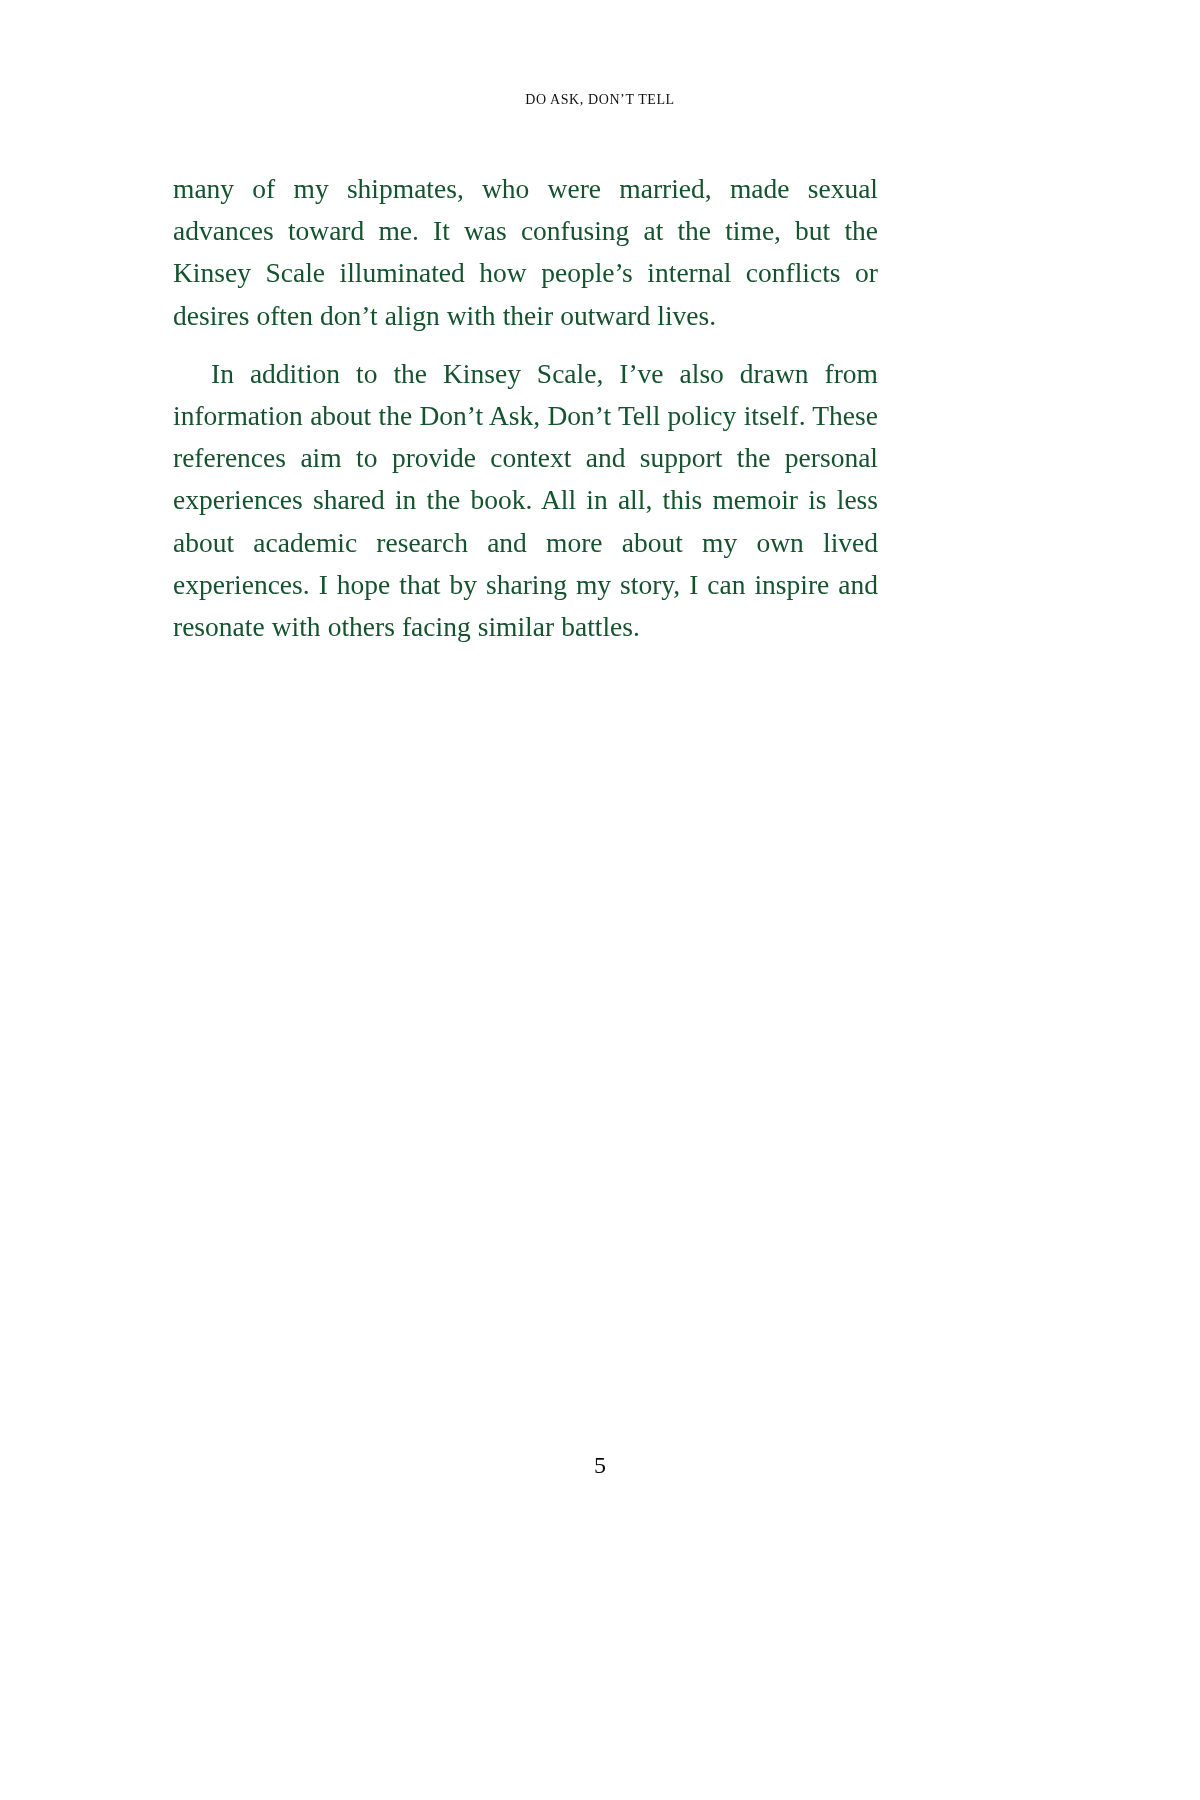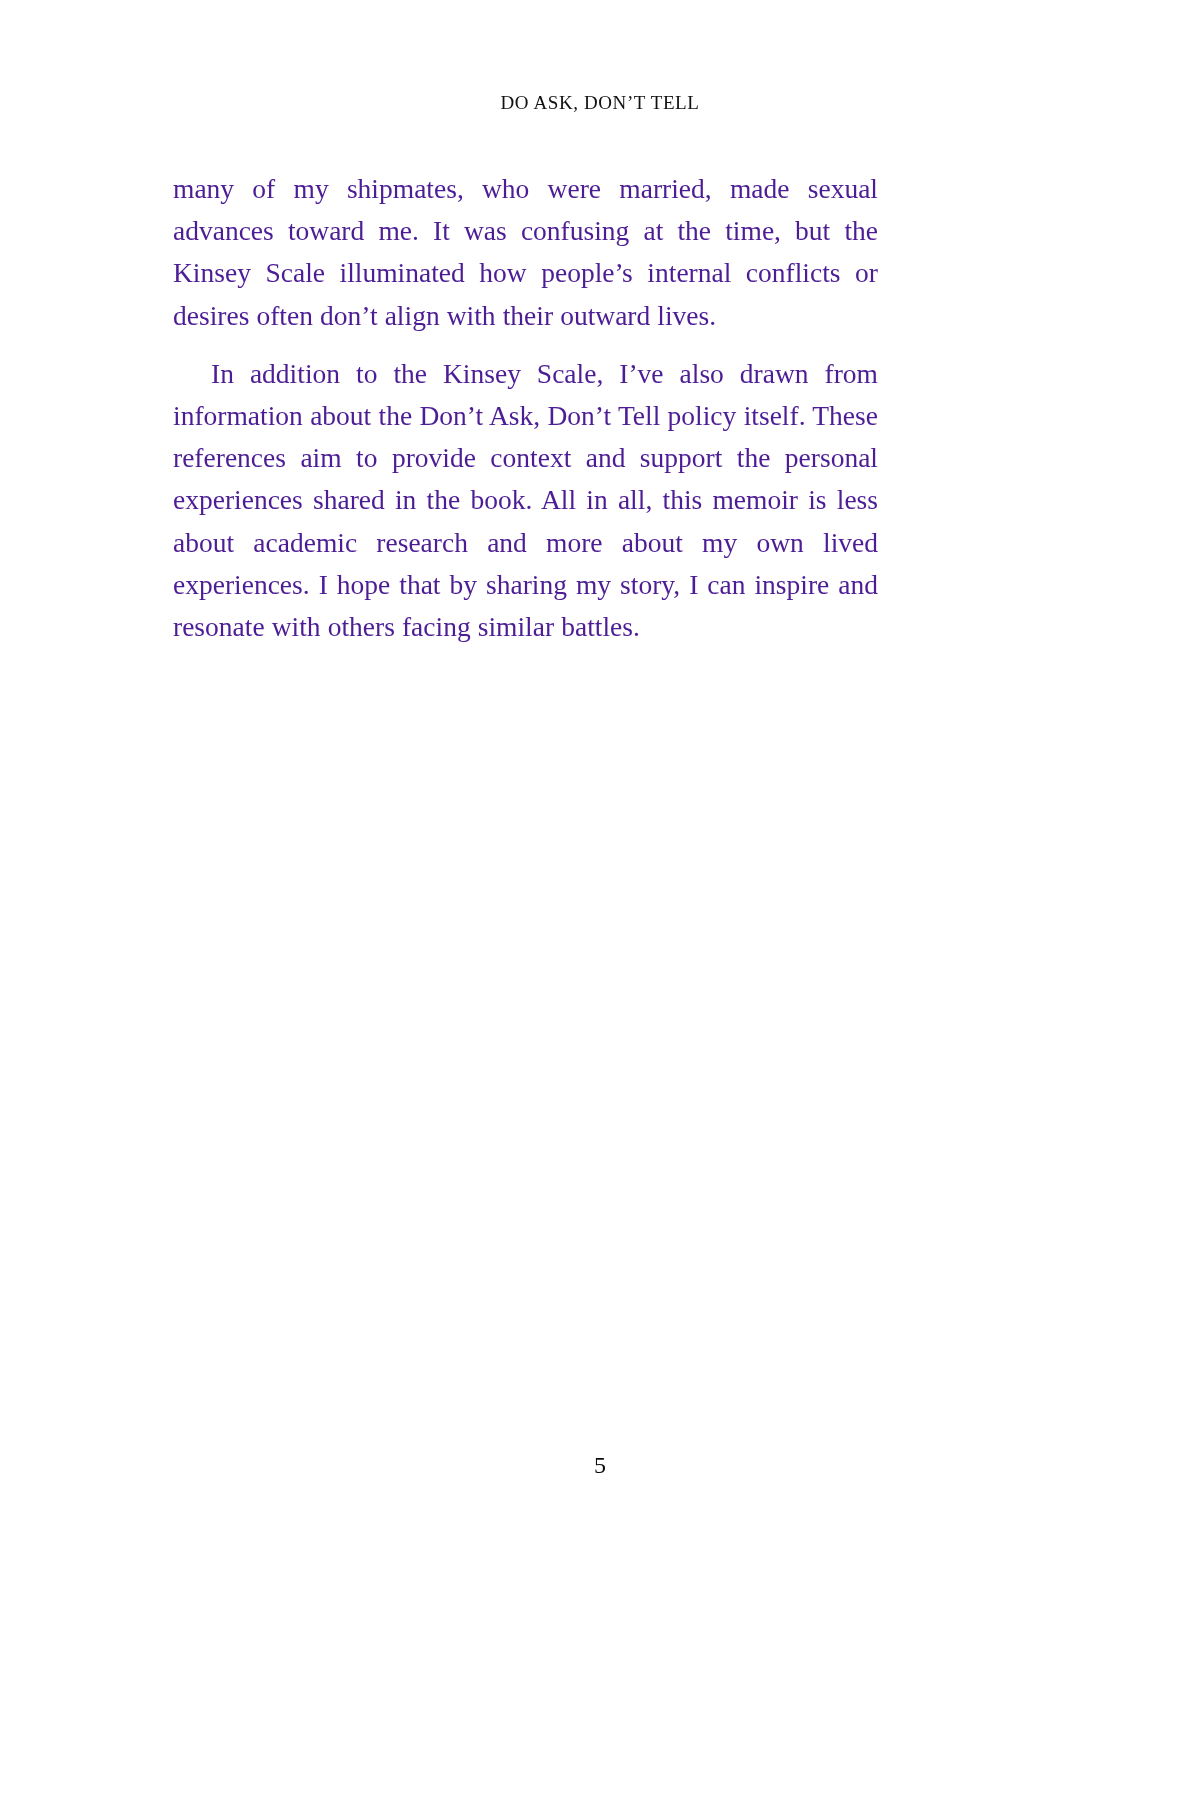--- a/index.html
+++ b/index.html
@@ -21,40 +21,40 @@
     background: #ffffff;
     box-sizing: border-box;
   }
   
   .running-head {
     position: absolute;
     left: 0;
     right: 0;
     top: 92px;
     text-align: center;
-    font-size: 19px;
+    font-size: 14px;
     letter-spacing: 0.6px;
     color: #111111;
     font-family: "Liberation Serif", "DejaVu Serif", serif;
     white-space: pre;
   }
   
   .textblock {
     position: absolute;
     left: 173px;
     top: 168px;
     width: 705px;
   }
   p.body-par {
     margin: 0;
     font-size: 27.5px;
     line-height: 42.2px;
     text-align: justify;
     text-justify: inter-word;
-    color: #4c1d95;
+    color: #14532d;
     hyphens: none;
     -webkit-hyphens: none;
     word-spacing: 0.2px;
   }
   p.body-par.indent {
     text-indent: 38px;
     margin-top: 16px;
   }
   p.body-par .title-italic {
   }

